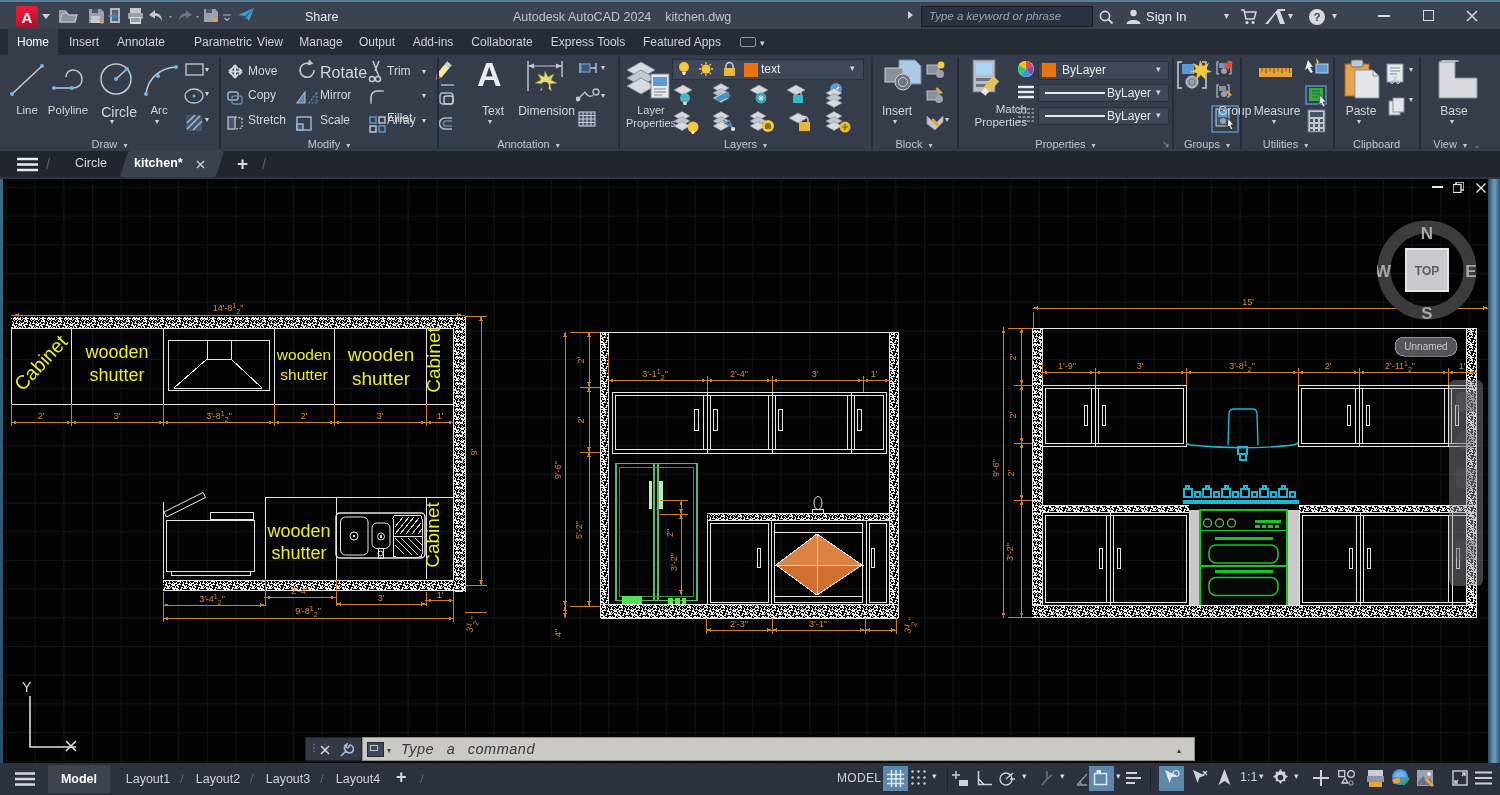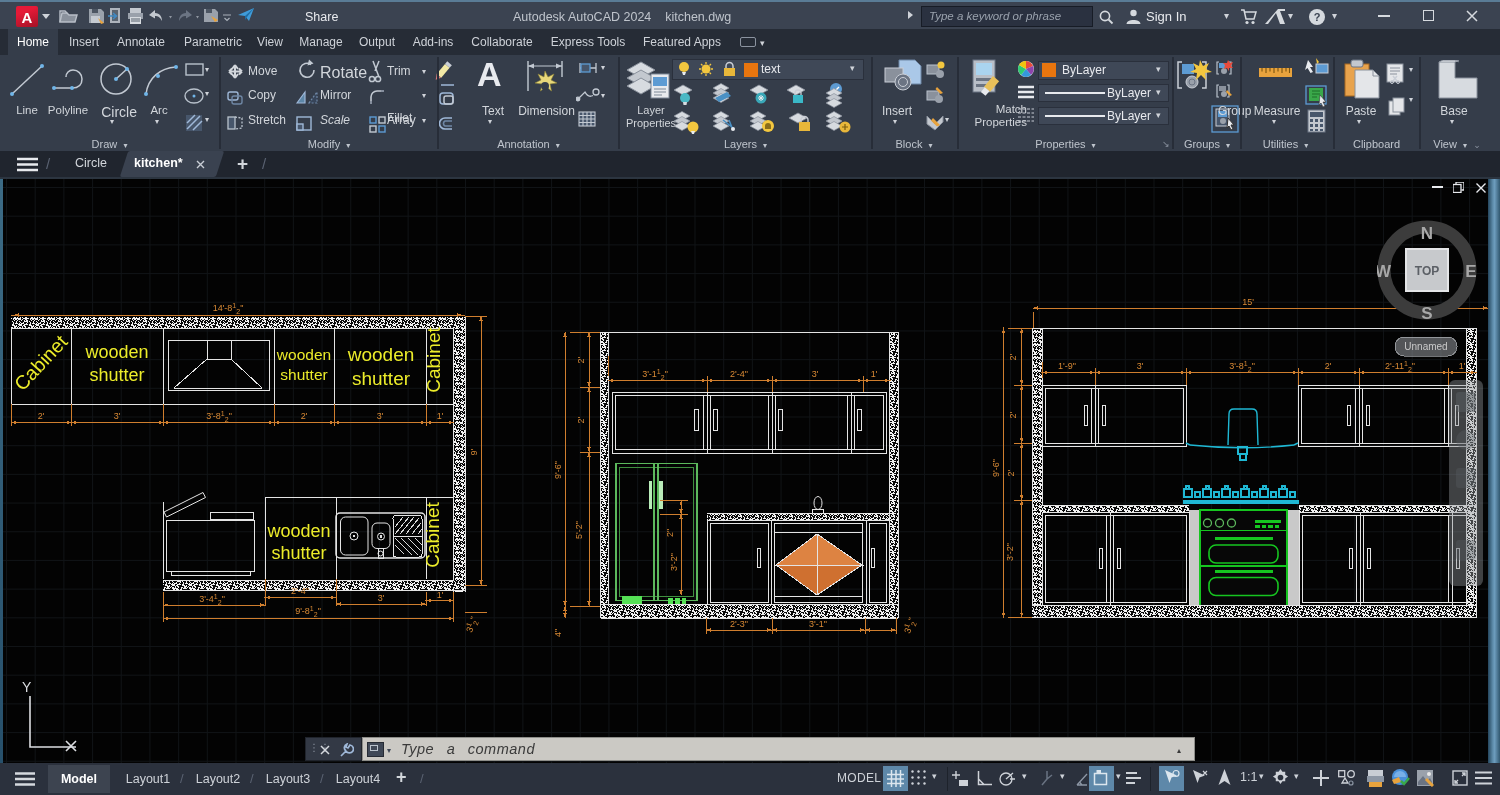--- a/index.html
+++ b/index.html
@@ -111,21 +111,21 @@
   <div class="abs" style="left:1378px;top:13px;width:12px;height:2px;background:#d5d9de;"></div>
   <div class="abs" style="left:1423px;top:8px;width:11px;height:11px;border:1.5px solid #d5d9de;"></div>
   <svg class="abs" style="left:1466px;top:8px" width="12" height="12" viewBox="0 0 12 12">
         <path d="M1 1 L11 11 M11 1 L1 11" stroke="#d5d9de" stroke-width="1.5"></path>
       </svg>
  </div>
  <div id="menurow">
   <div class="mtab" style="left:8px;width:50px;background:#353d4a;color:#fff;">Home</div>
   <div class="mtab" style="left:62px;width:44px;">Insert</div>
   <div class="mtab" style="left:110px;width:62px;">Annotate</div>
-  <div class="mtab" style="left:172px;width:70px;text-align:right;">Parametric</div>
+  <div class="mtab" style="left:188px;width:70px;">Parametric</div>
   <div class="mtab" style="left:250px;width:40px;">View</div>
   <div class="mtab" style="left:294px;width:54px;">Manage</div>
   <div class="mtab" style="left:352px;width:50px;">Output</div>
   <div class="mtab" style="left:406px;width:54px;">Add-ins</div>
   <div class="mtab" style="left:464px;width:76px;">Collaborate</div>
   <div class="mtab" style="left:544px;width:88px;">Express Tools</div>
   <div class="mtab" style="left:636px;width:92px;">Featured Apps</div>
   <div class="abs" style="left:740px;top:8px;width:16px;height:10px;border:1px solid #8b93a0;border-radius:2px;"></div>
   <div class="abs" style="left:760px;top:9px;color:#cfd3d9;font-size:9px;">▾</div>
  </div>
@@ -240,21 +240,21 @@
     <g stroke="#9fb8d8" stroke-width="1.6" fill="none">
             <path d="M231 63 h-7 a5.5 5.5 0 0 0 0 11 h7"></path>
             <path d="M231 66 h-7 a2.8 2.8 0 0 0 0 5 h7" stroke="#6f87a5"></path>
           </g>
    </svg>
    <div class="abs" style="left:27px;top:9px;color:#d2d6db;font-size:12px;">Move</div>
    <div class="abs" style="left:27px;top:33px;color:#d2d6db;font-size:12px;">Copy</div>
    <div class="abs" style="left:27px;top:58px;color:#d2d6db;font-size:12px;">Stretch</div>
    <div class="abs" style="left:99px;top:9px;color:#d2d6db;font-size:16px;">Rotate</div>
    <div class="abs" style="left:99px;top:33px;color:#d2d6db;font-size:12px;">Mirror</div>
-   <div class="abs" style="left:99px;top:58px;color:#d2d6db;font-size:12px;font-style:italic;">Scale</div>
+   <div class="abs" style="left:99px;top:58px;color:#d2d6db;font-size:12px;">Scale</div>
    <div class="abs" style="left:166px;top:9px;color:#d2d6db;font-size:12px;">Trim</div>
    <div class="abs" style="left:166px;top:33px;color:#d2d6db;font-size:12px;margin-top:23px;">Fillet</div>
    <div class="abs" style="left:166px;top:58px;color:#d2d6db;font-size:12px;">Array</div>
    <div class="abs" style="left:201px;top:12px;color:#cfd3d9;font-size:8px;">▾</div>
    <div class="abs" style="left:201px;top:36px;color:#cfd3d9;font-size:8px;">▾</div>
    <div class="abs" style="left:201px;top:61px;color:#cfd3d9;font-size:8px;">▾</div>
    <div class="rlabel">Modify &nbsp;<span style="font-size:8px;">▾</span></div>
   </div>
   <div class="rsep" style="left:437px;"></div>
 

